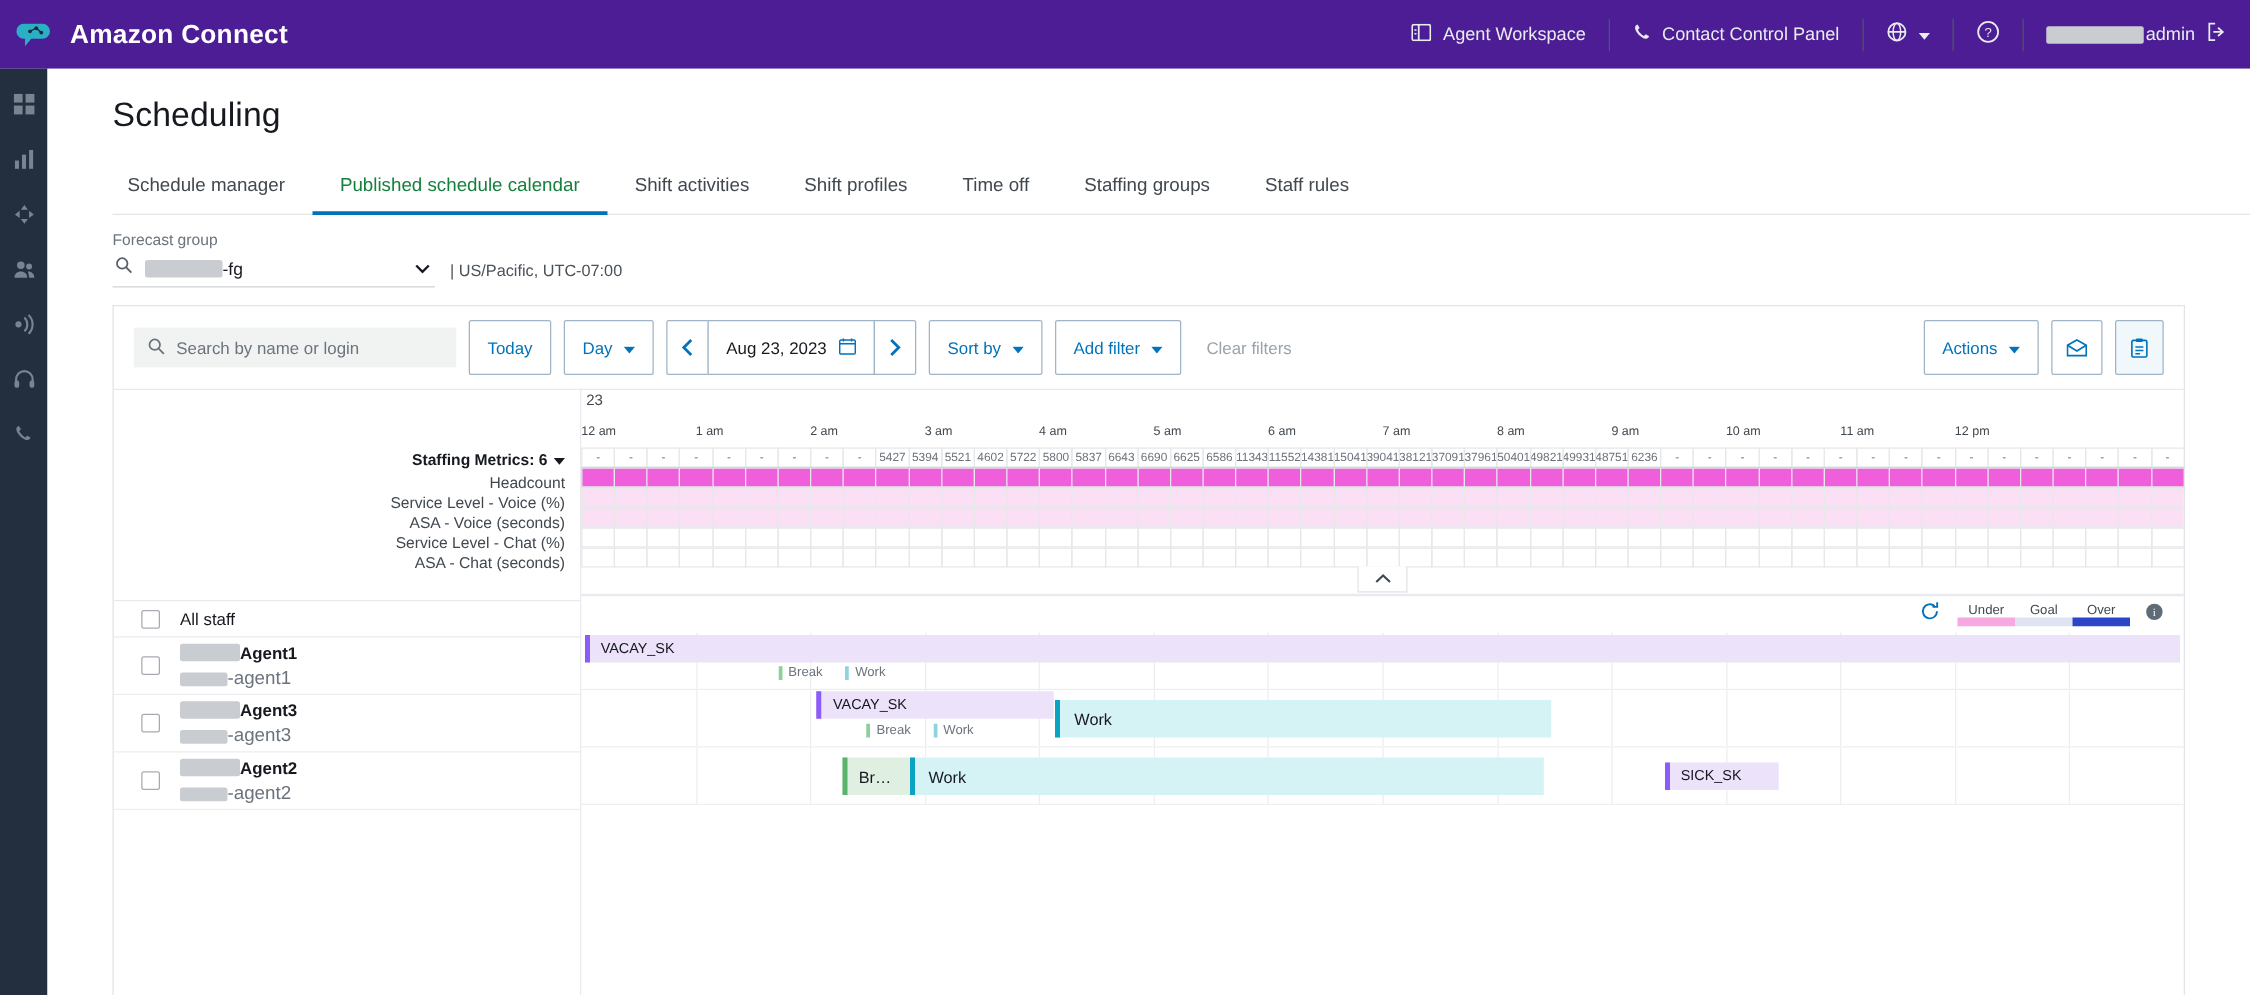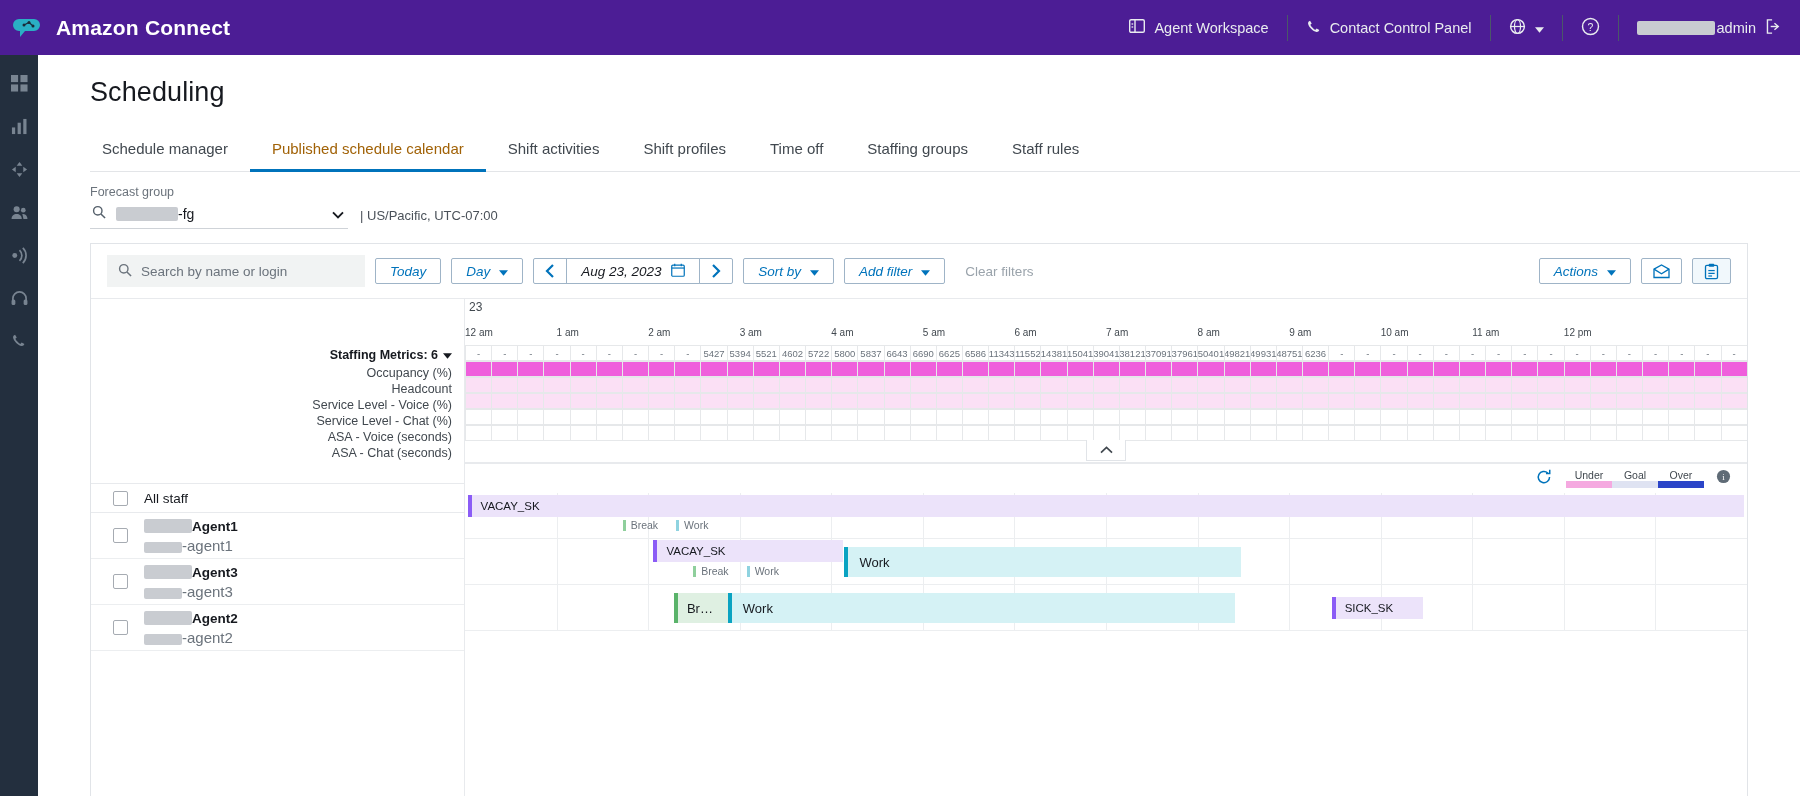--- a/index.html
+++ b/index.html
@@ -37,44 +37,44 @@
 
   
   .page-head { padding: 22px 0 0 52px; }
   .page-title { font-size: 27px; font-weight: 500; color: #16191f; letter-spacing: .1px; }
   .tabs { display: flex; gap: 0; margin-top: 22px; border-bottom: 1px solid #e3e5e8; padding-right: 20px; }
   .tab {
     padding: 10px 22px 12px; font-size: 15px; color: #41484f; cursor: pointer;
     border-bottom: 3px solid transparent; margin-bottom: -1px; white-space: nowrap;
   }
   .tab:first-child { padding-left: 12px; }
-  .tab.active { color: #a16207; border-bottom-color: #0073bb; font-weight: 400; }
+  .tab.active { color: #15803d; border-bottom-color: #0073bb; font-weight: 400; }
 
   
   .fg-wrap { padding: 13px 0 0 52px; display: flex; flex-direction: column; }
   .fg-label { font-size: 12.5px; color: #6b737c; margin-bottom: 3px; }
   .fg-row { display: flex; align-items: center; gap: 12px; }
   .fg-select {
     width: 258px; border-bottom: 1px solid #cfd3d8; display: flex; align-items: center;
     gap: 10px; padding: 3px 4px 5px 2px; cursor: pointer;
   }
   .fg-value { font-size: 14px; color: #16191f; flex: 1 1 auto; display: flex; align-items: center; gap: 0; }
   .fg-tz { font-size: 13px; color: #4a5159; }
 
   
   .board { margin: 14px 52px 0 52px; border: 1px solid #e1e4e8; border-bottom: none; flex: 1 1 auto; display: flex; flex-direction: column; min-height: 0; }
   .toolbar { display: flex; align-items: center; gap: 10px; padding: 11px 16px; border-bottom: 1px solid #e8eaed; }
   .search-box {
     width: 258px; height: 32px; background: #f1f3f3; display: flex; align-items: center;
     gap: 9px; padding: 0 11px; color: #6b737c; font-size: 13.5px;
   }
   .btn {
-    height: 26px; border: 1px solid #9fb4c7; border-radius: 2px; background: #fff;
+    height: 44px; border: 1px solid #9fb4c7; border-radius: 2px; background: #fff;
     color: #0073bb; font-size: 13.5px; padding: 0 14px; display: flex; align-items: center;
-    gap: 9px; cursor: pointer; white-space: nowrap; font-family: inherit; font-style: italic;
+    gap: 9px; cursor: pointer; white-space: nowrap; font-family: inherit;
   }
   .btn.icon-only { padding: 0 11px; }
   .btn.accent { background: #f1f8fc; }
   .datenav { display: flex; align-items: center; }
   .datenav .btn { border-radius: 0; margin-left: -1px; }
   .datenav .btn:first-child { border-radius: 2px 0 0 2px; margin-left: 0; }
   .datenav .btn:last-child { border-radius: 0 2px 2px 0; }
   .date-field { min-width: 134px; justify-content: space-between; color: #16191f; }
   .link-btn { color: #9aa3ab; font-size: 13.5px; padding: 0 10px; cursor: pointer; }
   .tb-spacer { flex: 1 1 auto; }
@@ -372,25 +372,24 @@
       <div class="gridwrap">
         <div class="leftcol">
           <div class="metrics-head"></div>
           <div class="metric-labels">
             <div class="mlabel-top">
               <span>Staffing Metrics: 6</span>
               <span><svg width="9" height="6" viewBox="0 0 10 6">
                     <path d="M0 0 L5 6 L10 0 Z" fill="#16191f"></path>
                   </svg></span>
             </div>
-            <div class="mrow-label">Occupancy (%)</div>
             <div class="mrow-label">Headcount</div>
             <div class="mrow-label">Service Level - Voice (%)</div>
+            <div class="mrow-label">ASA - Voice (seconds)</div>
             <div class="mrow-label">Service Level - Chat (%)</div>
-            <div class="mrow-label">ASA - Voice (seconds)</div>
             <div class="mrow-label">ASA - Chat (seconds)</div>
           </div>
           <div style="height:22px"></div>
           <div class="rowhead">
             <span class="cbx"></span>
             <span class="allstaff-label">All staff</span>
           </div>
           <div id="agent-label-rows">
               <div class="agent-row">
                 <span class="cbx"></span>

